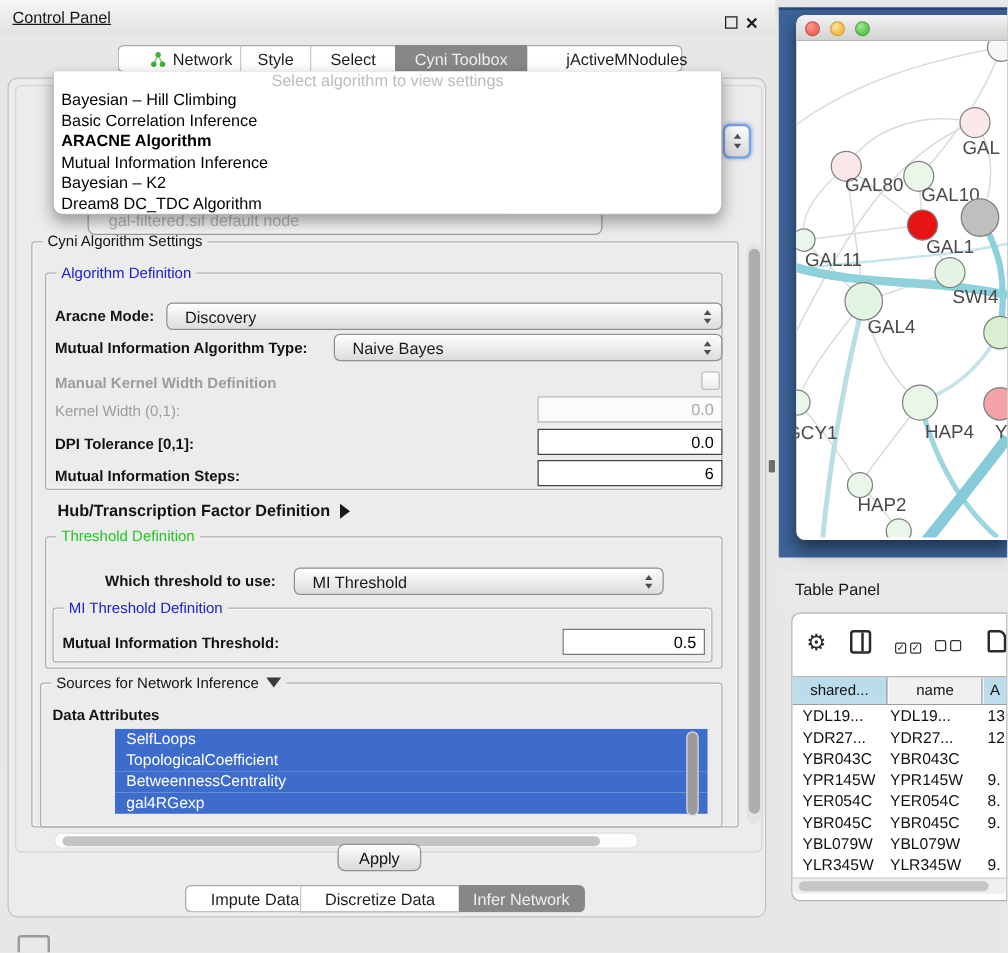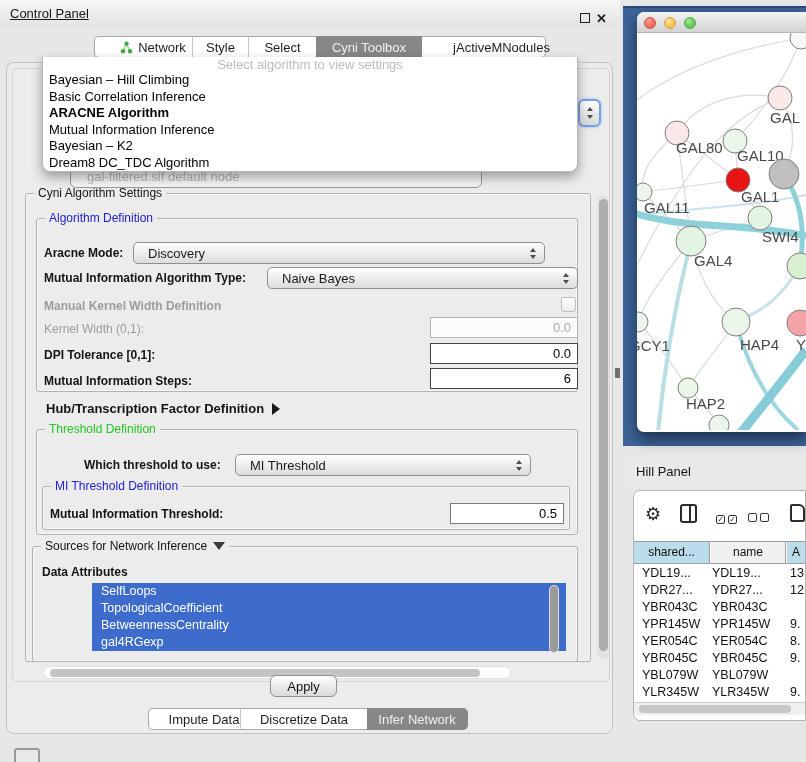--- a/index.html
+++ b/index.html
@@ -187,21 +187,21 @@
   </div>
 
   <div class="grp" style="left:25px;top:193px;width:566px;height:469px;">
     <span class="grp-ttl" style="color:#141414;">Cyni Algorithm Settings</span>
   </div>
 
   <div class="grp" style="left:36px;top:218px;width:542px;height:174px;">
     <span class="grp-ttl" style="color:#2020cc;">Algorithm Definition</span>
   </div>
   <span class="lbl" style="left:44px;top:246px;">Aracne Mode:</span>
-  <div class="combo" style="left:133px;top:242px;width:412px;">
+  <div class="combo" style="left:133px;top:242px;width:445px;">
     <span>Discovery</span>
     <span class="step-up"></span>
       <span class="step-dn"></span>
   </div>
   <span class="lbl" style="left:44px;top:271px;">Mutual Information Algorithm Type:</span>
   <div class="combo" style="left:267px;top:267px;width:311px;">
     <span>Naive Bayes</span>
     <span class="step-up"></span>
       <span class="step-dn"></span>
   </div>
@@ -337,21 +337,21 @@
         <text x="740" y="350" font-size="15" fill="#4a4a4a" font-family="&quot;Liberation Sans&quot;, sans-serif">HAP4</text>
         <circle cx="800" cy="323" r="13" fill="#f5a3a8" stroke="#7f7f7f" stroke-width="1"></circle>
         <text x="796" y="350" font-size="15" fill="#4a4a4a" font-family="&quot;Liberation Sans&quot;, sans-serif">Y</text>
         <circle cx="688" cy="388" r="10" fill="#eaf6ea" stroke="#7f7f7f" stroke-width="1"></circle>
         <text x="686" y="409" font-size="15" fill="#4a4a4a" font-family="&quot;Liberation Sans&quot;, sans-serif">HAP2</text>
         <circle cx="719" cy="425" r="10" fill="#eaf6ea" stroke="#7f7f7f" stroke-width="1"></circle>
       </g>
   </svg>
 
   <div id="tp-title">
-    <span id="tp-title-text">Hill Panel</span>
+    <span id="tp-title-text">Table Panel</span>
   </div>
   <div id="tp-window">
     <span class="tp-icon" style="left:11px;top:12px;font-size:18px;">⚙</span>
     <div class="tp-icon cols-icon" style="left:46px;top:13px;">
         <div></div>
       </div>
     <span class="tp-icon" style="left:82px;top:17px;">
       <span class="cbx">✓</span><span class="cbx">✓</span>
     </span>
     <span class="tp-icon" style="left:114px;top:17px;">

